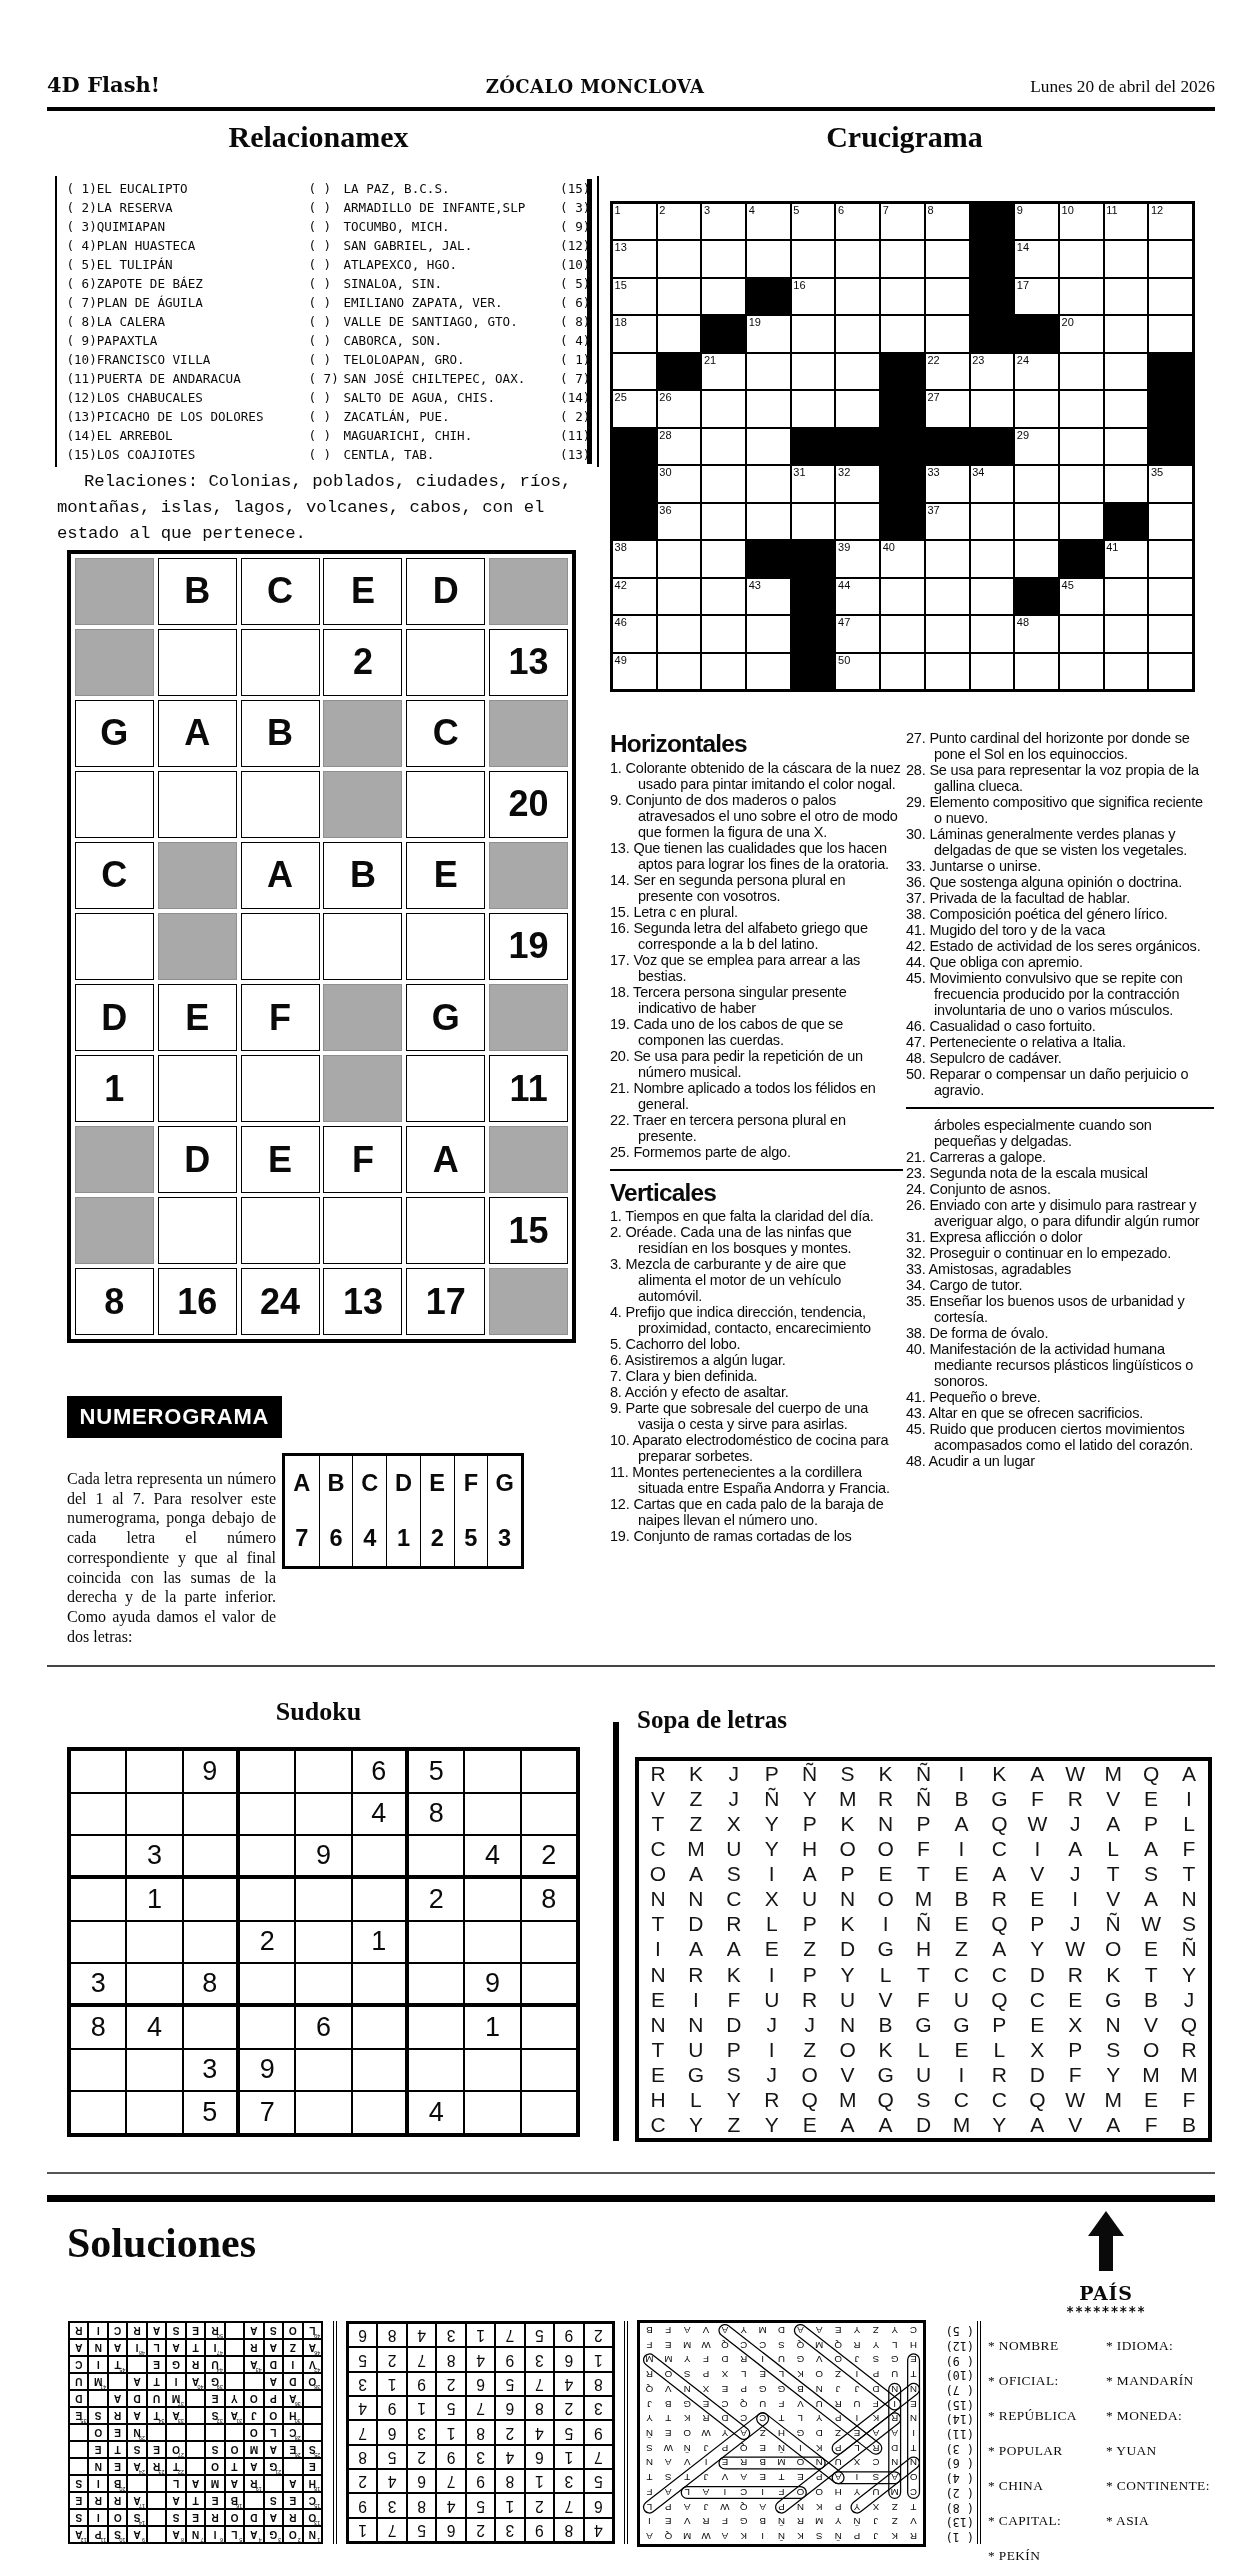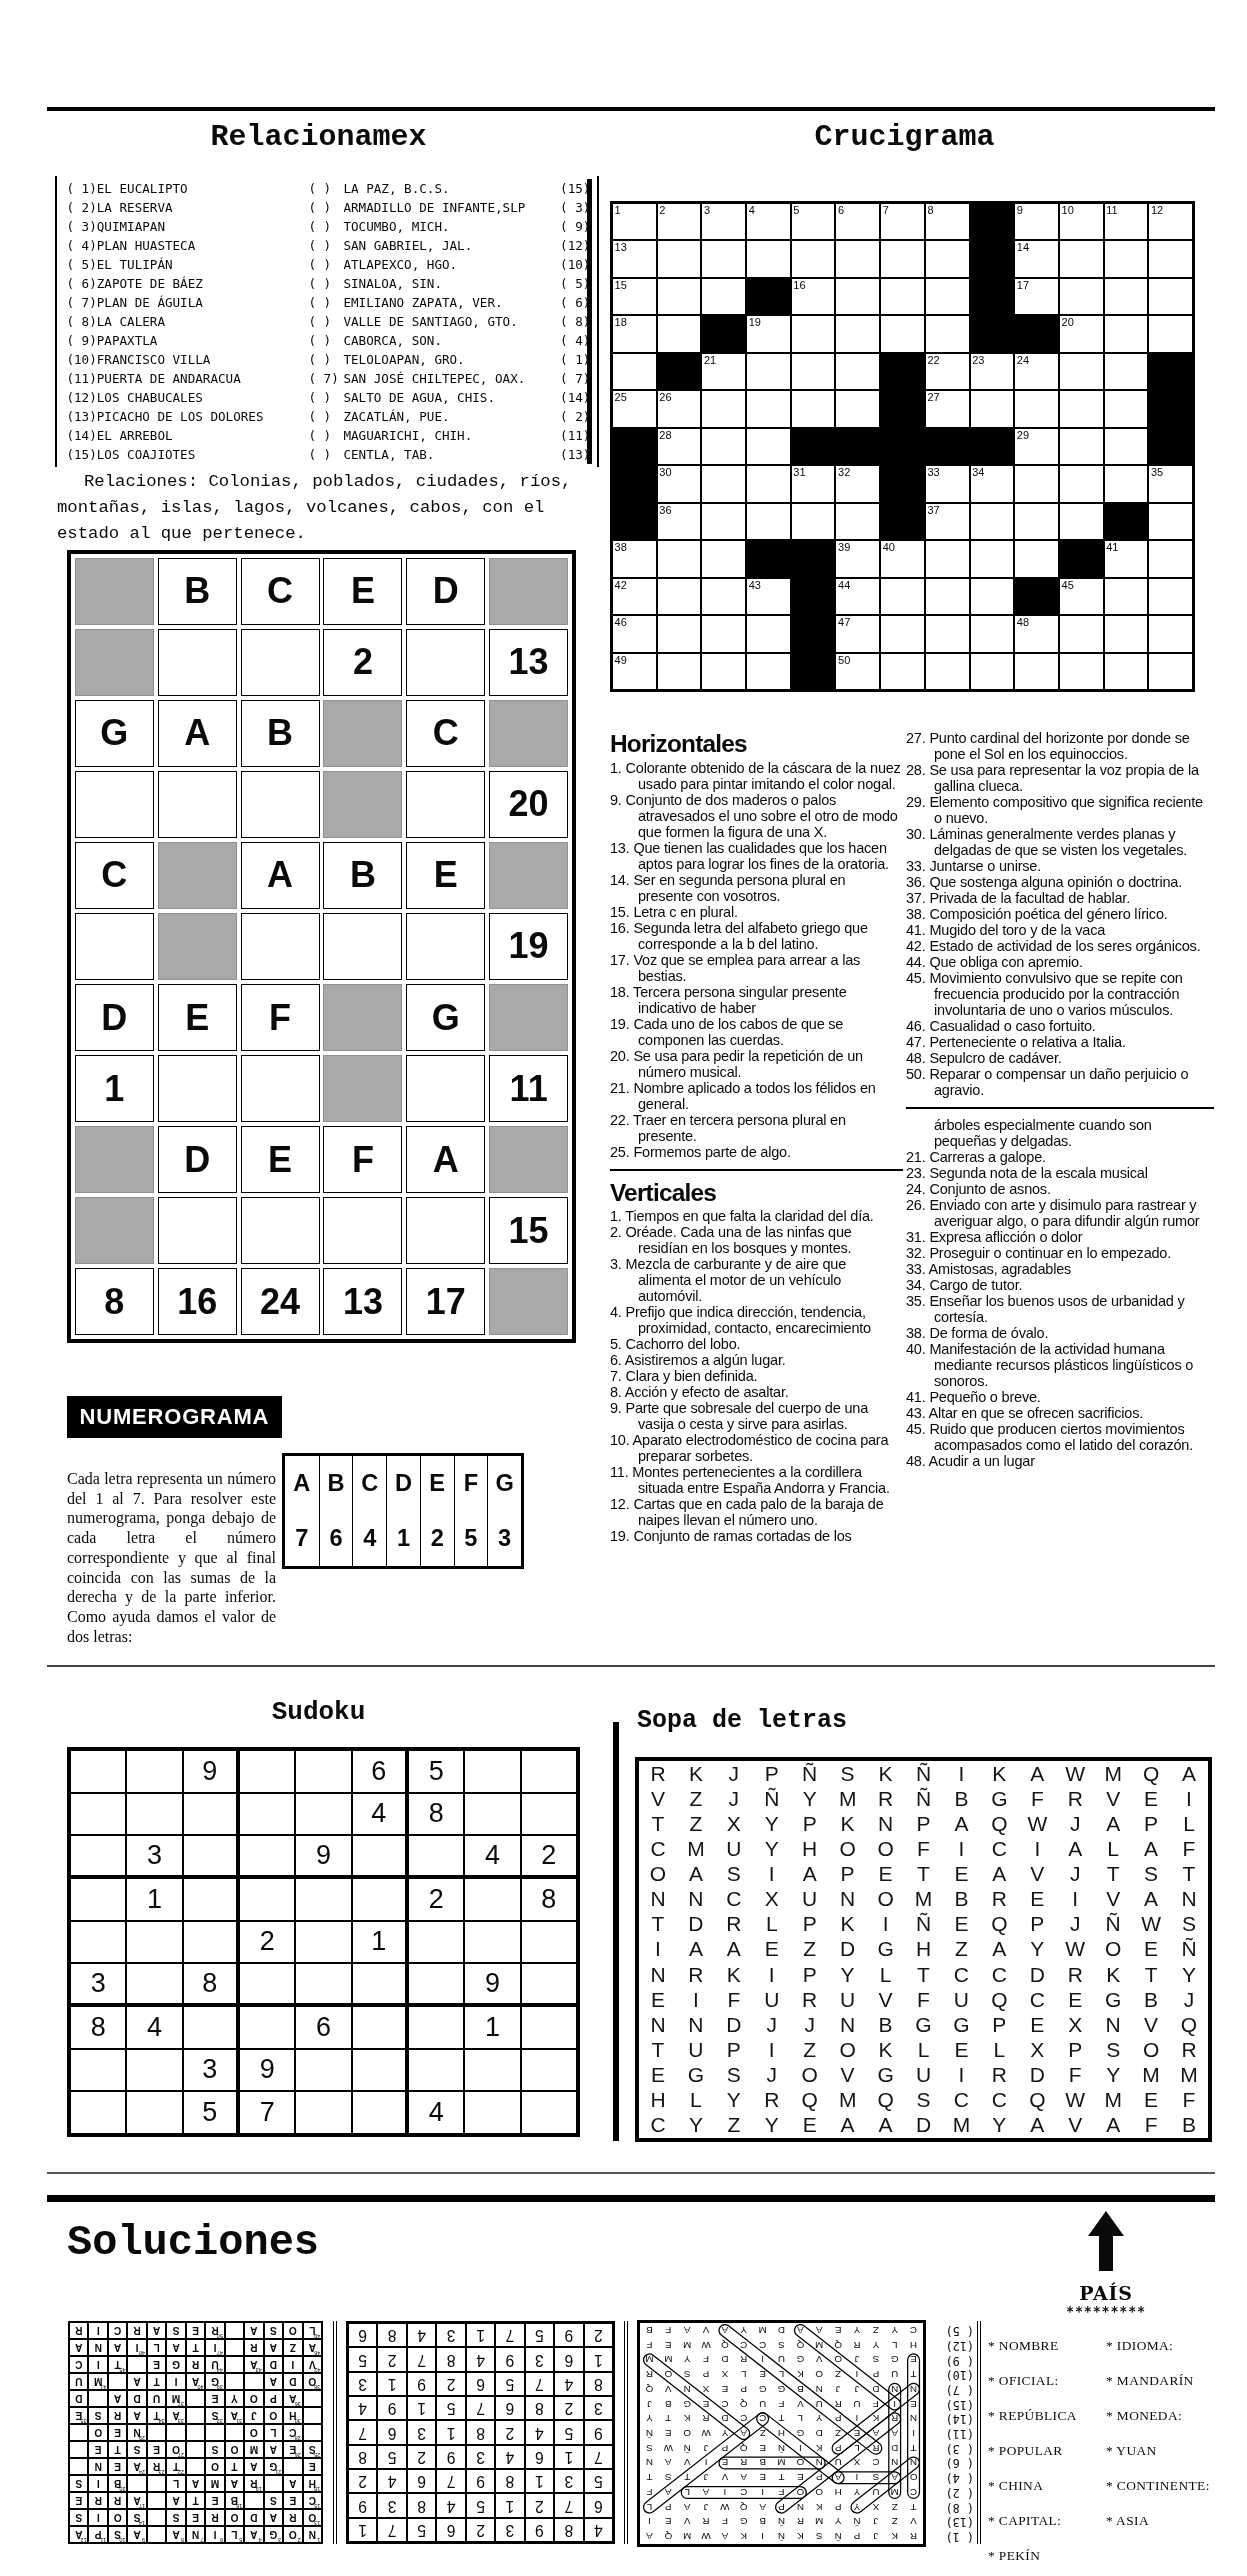--- a/index.html
+++ b/index.html
@@ -1,19 +1,19 @@
 <!DOCTYPE html>
 <html style="font-size:12.6px"><head>
 <meta charset="utf-8">
 <style>
   html,body{margin:0;padding:0;background:#e8e8e8;}
   #page{position:relative;width:1248px;height:2576px;background:#fff;overflow:hidden;
         font-family:"Liberation Sans",sans-serif;color:#0a0a0a;}
   .abs{position:absolute;}
-  .tserif{font-family:Liberation Mono, monospace;font-weight:bold;}
+  .tserif{font-family:Liberation Serif, serif;font-weight:bold;}
   .center{text-align:center;}
   .bar{background:#000;}
   
   #hdr{left:47px;top:72px;width:1168px;display:flex;justify-content:space-between;align-items:flex-end;}
   #hdr .hl{font:bold 21px "DejaVu Serif",serif;}
   #hdr .hc{font:bold 18px "DejaVu Serif",serif;letter-spacing:0.4px;}
   #hdr .hr{font:17.3px "Liberation Serif",serif;}
   
   #relac-title{left:47px;top:120px;width:543px;font-size:30px;}
   #relac-list{left:55px;top:176px;width:524px;border-left:2.4px solid #000;border-right:2.4px solid #000;padding:3.1px 6.3px 3.1px 9.4px;}
@@ -98,20 +98,25 @@
   #pais-stars{font:bold 13.4px "DejaVu Sans Mono",monospace;text-align:center;letter-spacing:0.8px;}
   #pais-cols{display:flex;margin-top:19px;}
   #pais-cols .pc{flex:1;}
   .pais-item{font:13.4px "Liberation Serif",serif;margin-bottom:19px;white-space:nowrap;letter-spacing:0.4px;}
 </style>
 </head>
 <body>
 
 <div id="page">
 
+  <div id="hdr" class="abs">
+    <span class="hl">4D Flash!</span>
+    <span class="hc">ZÓCALO MONCLOVA</span>
+    <span class="hr">Lunes 20 de abril del 2026</span>
+  </div>
   <div class="abs bar" style="left:47px;top:107px;width:1168px;height:3.9px;"></div>
 
   <div id="relac-title" class="abs tserif center">Relacionamex</div>
   <div id="relac-list" class="abs">
       <div class="rl-row"><div class="rl-left">( 1)EL EUCALIPTO</div><div class="rl-pre">( )</div><div class="rl-name">LA PAZ, B.C.S.</div><div class="rl-ref">(15)</div></div>
       <div class="rl-row"><div class="rl-left">( 2)LA RESERVA</div><div class="rl-pre">( )</div><div class="rl-name">ARMADILLO DE INFANTE,SLP</div><div class="rl-ref">( 3)</div></div>
       <div class="rl-row"><div class="rl-left">( 3)QUIMIAPAN</div><div class="rl-pre">( )</div><div class="rl-name">TOCUMBO, MICH.</div><div class="rl-ref">( 9)</div></div>
       <div class="rl-row"><div class="rl-left">( 4)PLAN HUASTECA</div><div class="rl-pre">( )</div><div class="rl-name">SAN GABRIEL, JAL.</div><div class="rl-ref">(12)</div></div>
       <div class="rl-row"><div class="rl-left">( 5)EL TULIPÁN</div><div class="rl-pre">( )</div><div class="rl-name">ATLAPEXCO, HGO.</div><div class="rl-ref">(10)</div></div>
       <div class="rl-row"><div class="rl-left">( 6)ZAPOTE DE BÁEZ</div><div class="rl-pre">( )</div><div class="rl-name">SINALOA, SIN.</div><div class="rl-ref">( 5)</div></div>

